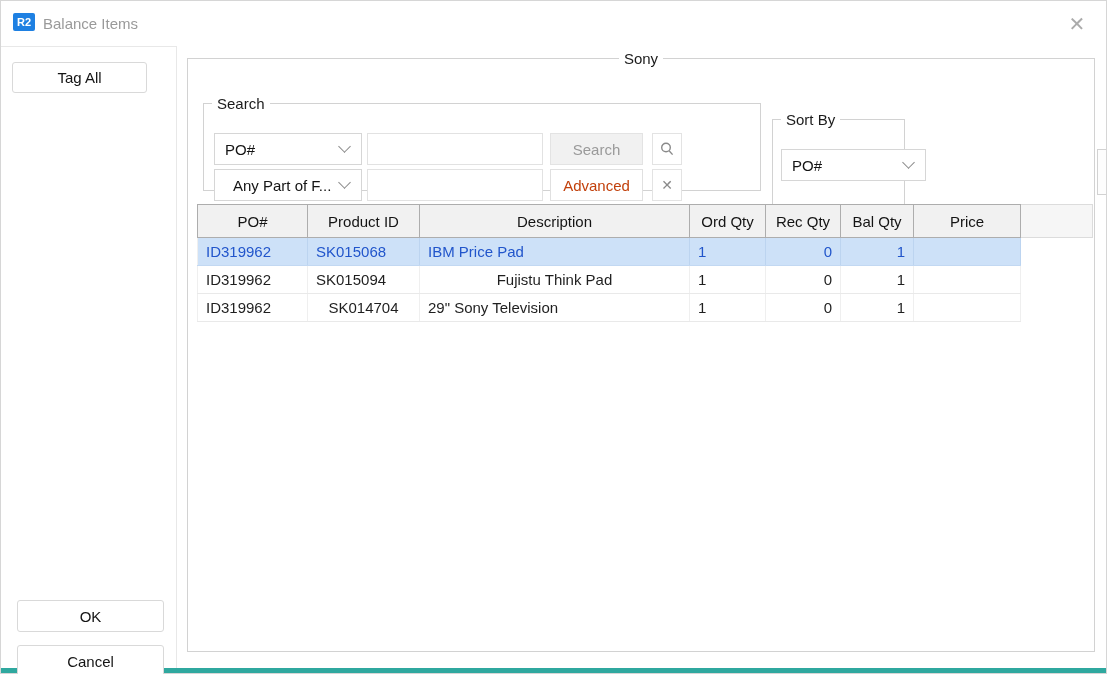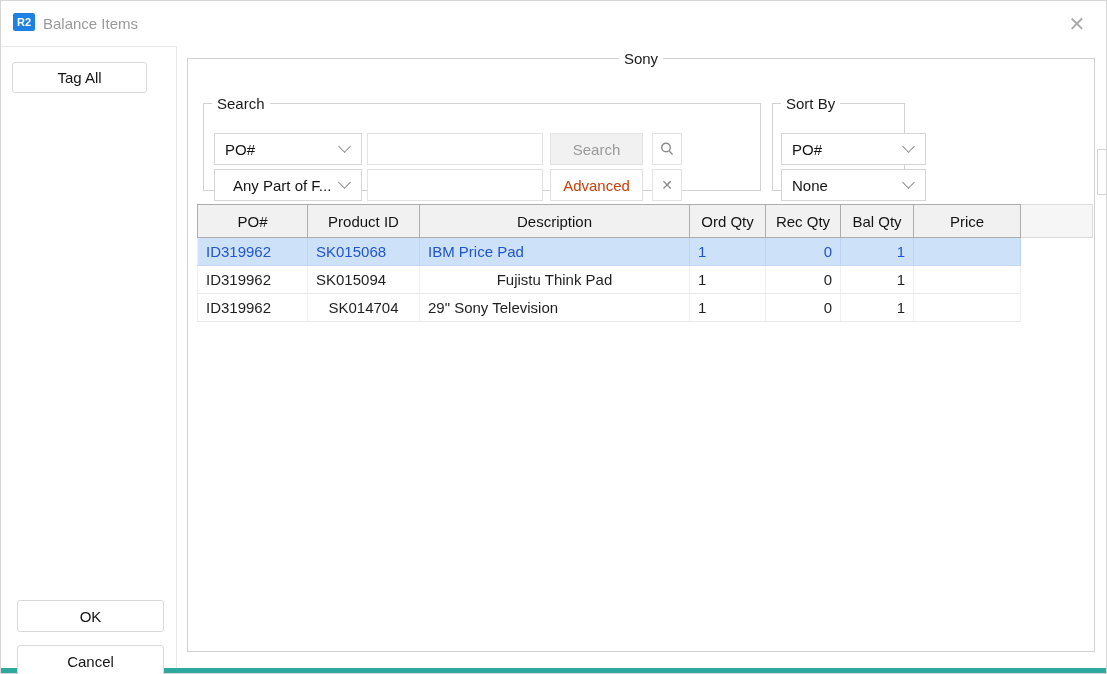--- a/index.html
+++ b/index.html
@@ -45,21 +45,21 @@
     border:1px solid #d2d2d2; padding:0; margin:0; position:absolute; background:#fff;
     box-sizing:border-box;
   }
   legend {
     font-size:15px; color:#1b1b1b; padding:0 5px; line-height:1;
   }
   .legend-center { margin:0 auto; }
   .legend-left { margin-left:8px; }
   .items-group { left:186px; top:50px; width:908px; height:601px; }
   .search-group { left:15px; top:30px; width:558px; height:95px; }
-  .sort-group   { left:584px; top:30px; width:133px; height:95px; }
+  .sort-group   { left:584px; top:46px; width:133px; height:95px; }
   
   .dd {
     position:absolute; background:#fff; border:1px solid #d6d6d6; height:32px;
     font-size:15px; color:#141414; display:flex; align-items:center;
     padding:0 26px 0 10px; box-sizing:border-box; cursor:default; white-space:nowrap; overflow:hidden;
   }
   .chev {
     position:absolute; right:12px; top:50%; margin-top:-7px;
     width:8px; height:8px;
     border-right:1.6px solid #8a8a8a; border-bottom:1.6px solid #8a8a8a;
@@ -157,24 +157,20 @@
       <div class="sbtn icon-btn" style="left:448px; top:58px; width:30px; font-size:14px;">
         <span>✕</span>
       </div>
     </fieldset>
 
     <fieldset class="sort-group">
       <legend class="legend-left">Sort By</legend>
 
       <div class="dd" style="left:8px; top:22px; width:145px;">
         <span>PO#</span>
-        <span class="chev"></span>
-      </div>
-      <div class="dd" style="left:8px; top:58px; width:145px;">
-        <span>None</span>
         <span class="chev"></span>
       </div>
     </fieldset>
 
     <table class="items-table">
       <colgroup>
         <col style="width:110px">
           <col style="width:112px">
           <col style="width:270px">
         <col style="width:76px">

